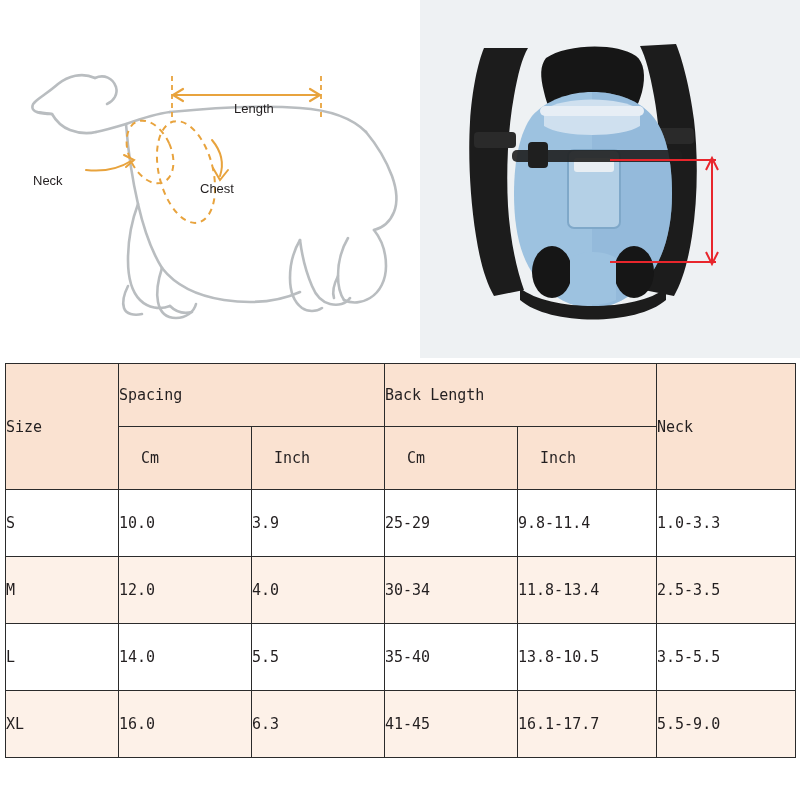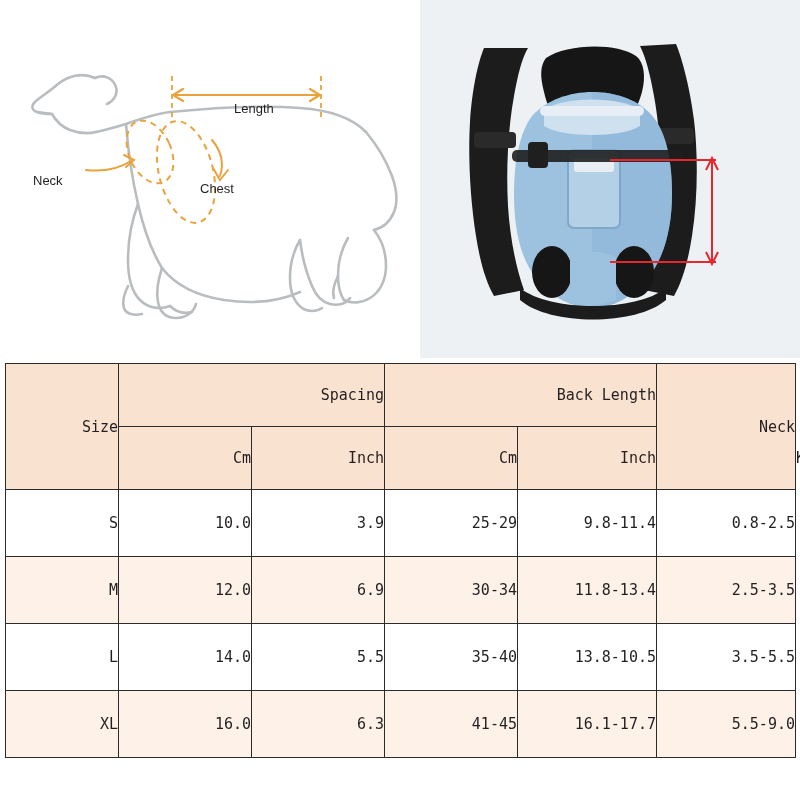--- a/index.html
+++ b/index.html
@@ -65,35 +65,35 @@
   }
   table.size-table {
     border-collapse: collapse;
     width: 790px;
     table-layout: fixed;
     font-family: "DejaVu Sans Mono", "Liberation Mono", monospace;
   }
   table.size-table th,
   table.size-table td {
     border: 1px solid #2b2b2b;
-    text-align: right;
+    text-align: left;
     vertical-align: middle;
     font-weight: normal;
     font-size: 15px;
     color: #231f20;
     padding: 0;
   }
   .hdr-bg {
     background: #fae2d1;
   }
   .row-a { background: #ffffff; }
   .row-b { background: #fdf1e8; }
 
   tr.hdr1 th { height: 62px; }
-  tr.hdr2 th { height: 62px; }
+  tr.hdr2 th { height: 62px; padding-left: 22px; }
   tbody tr td { height: 66px; }
 
   .col-size  { width: 113px; }
   .col-sp-cm { width: 133px; }
   .col-sp-in { width: 133px; }
   .col-bl-cm { width: 133px; }
   .col-bl-in { width: 139px; }
   .col-suit  { width: 139px; }
 </style>
 </head>
@@ -266,26 +266,26 @@
           <th class="hdr-bg">Kg</th>
         </tr>
       </thead>
       <tbody>
         <tr class="row-a">
           <td>S</td>
           <td>10.0</td>
           <td>3.9</td>
           <td>25-29</td>
           <td>9.8-11.4</td>
-          <td>0.8-2.5</td>
+          <td>1.0-3.3</td>
         </tr>
         <tr class="row-b">
           <td>M</td>
           <td>12.0</td>
-          <td>6.9</td>
+          <td>4.0</td>
           <td>30-34</td>
           <td>11.8-13.4</td>
           <td>2.5-3.5</td>
         </tr>
         <tr class="row-a">
           <td>L</td>
           <td>14.0</td>
           <td>5.5</td>
           <td>35-40</td>
           <td>13.8-10.5</td>

